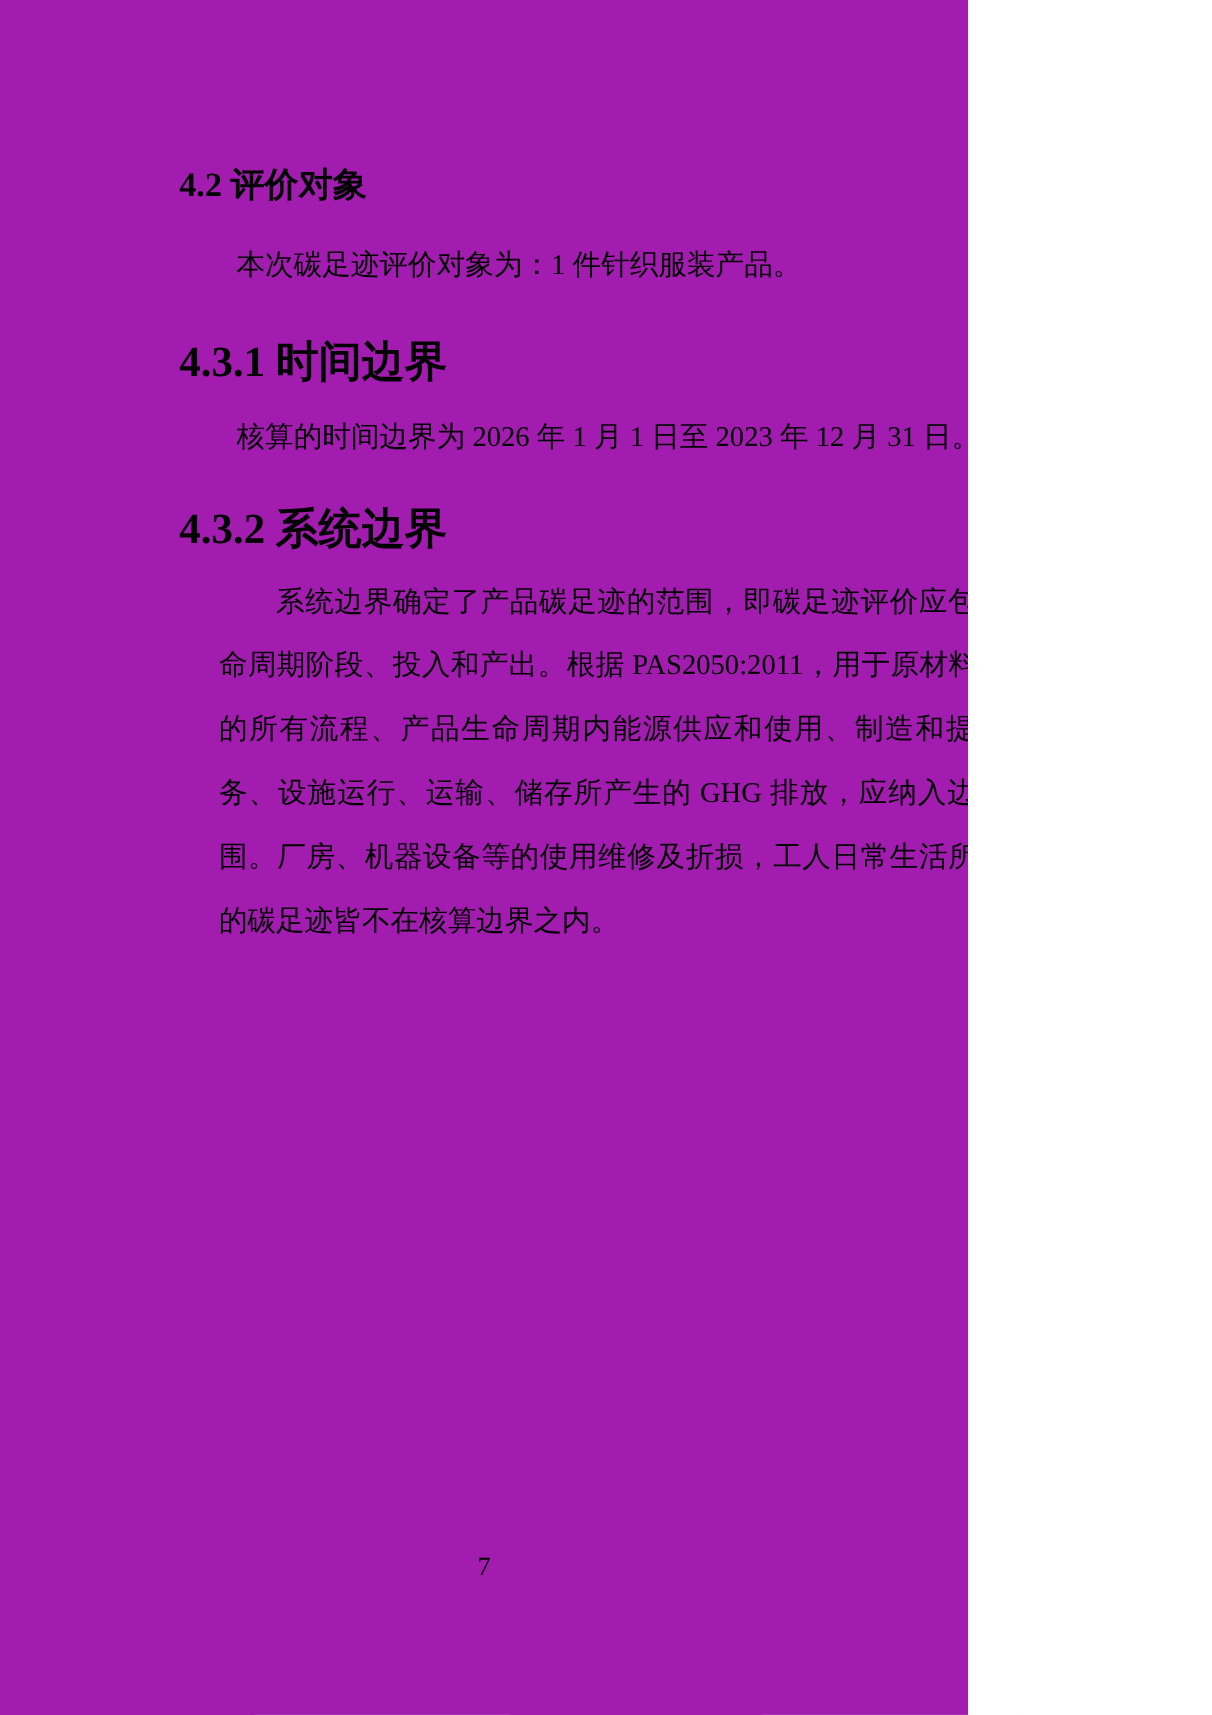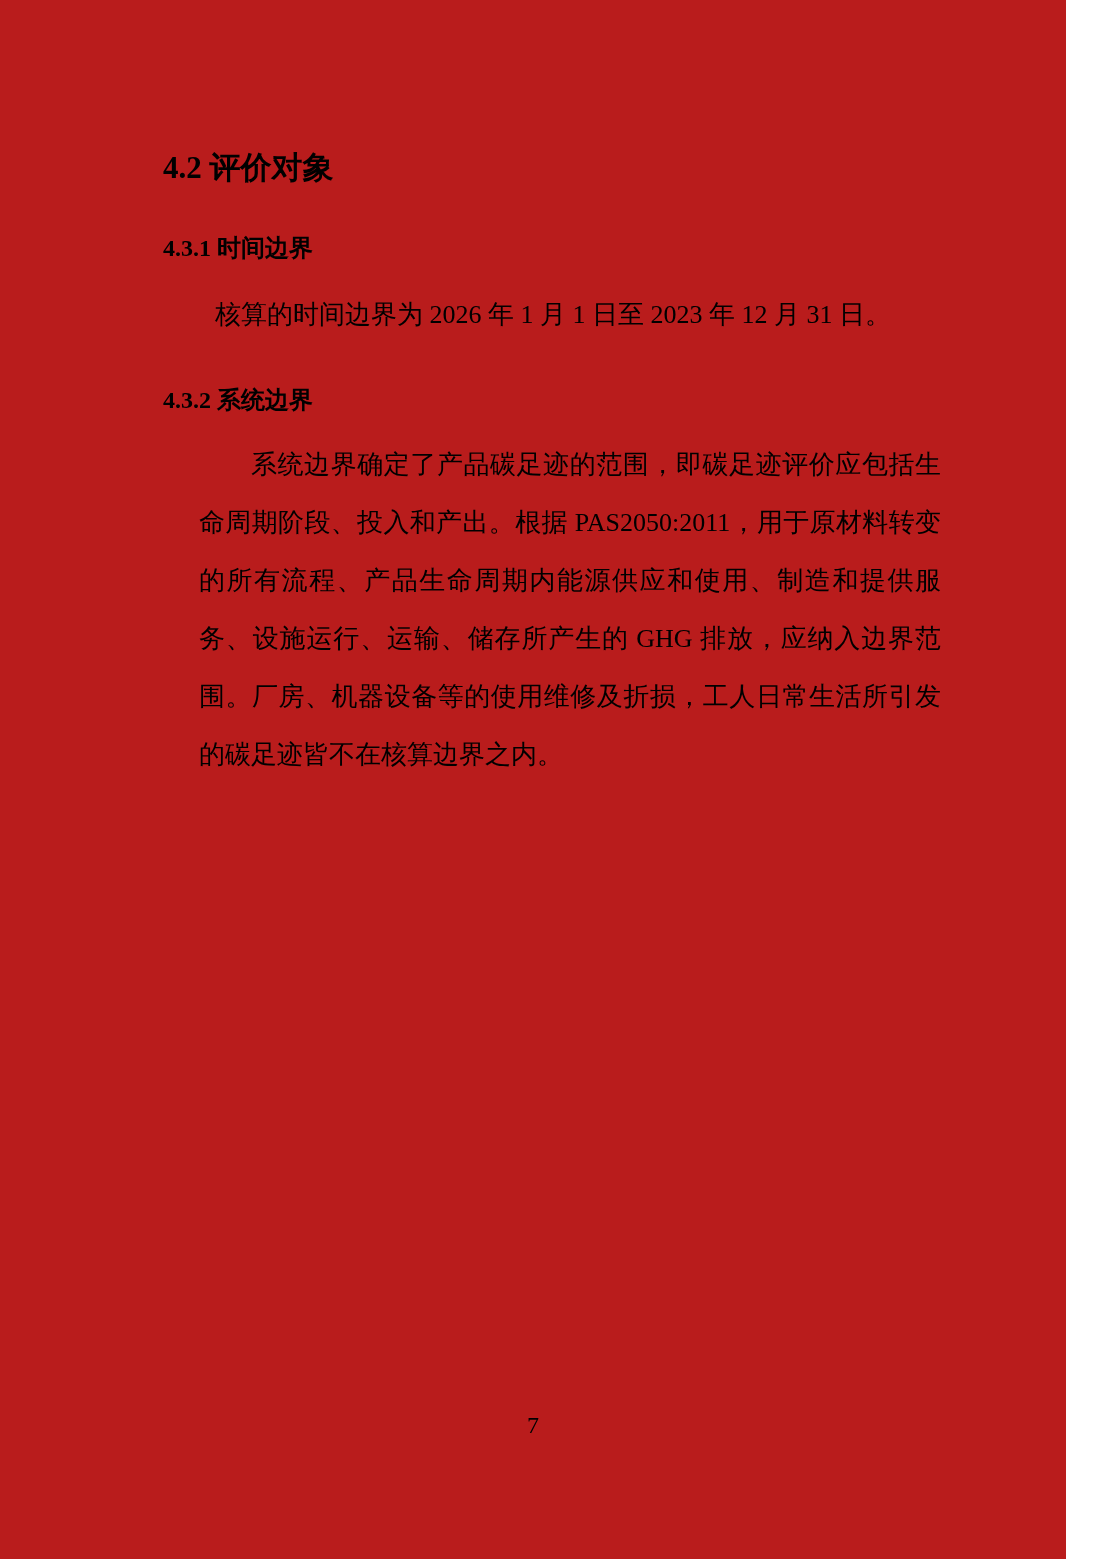--- a/index.html
+++ b/index.html
@@ -2,43 +2,43 @@
 <html><head>
 <meta charset="utf-8">
 <style>
   html, body {
     margin: 0;
     padding: 0;
     background: #ffffff;
   }
   .page {
     position: relative;
-    width: 1066px;
+    width: 880px;
     height: 1559px;
-    background: #b91c1c;
+    background: #a21caf;
     color: #000000;
     font-family: "Liberation Serif", "DejaVu Serif", serif;
     overflow: hidden;
   }
   .content {
     position: absolute;
     left: 163px;
     top: 140px;
     width: 778px;
   }
   .h2 {
     margin: 0;
     font-size: 31px;
     font-weight: 700;
     line-height: 40px;
     text-align: left;
   }
   .h3 {
     margin: 0;
-    font-size: 24px;
+    font-size: 39px;
     font-weight: 700;
     line-height: 38px;
     text-align: left;
   }
   .body-p {
     margin: 0;
     font-size: 26px;
     line-height: 58px;
     text-align: justify;
     text-indent: 2em;
@@ -63,20 +63,21 @@
   }
 </style>
 </head>
 <body>
 
 <div class="page">
   <div class="content">
 
     <h2 class="h2 mt-h2-first">4.2 评价对象</h2>
 
+    <p class="body-p mt-p-after-h2">本次碳足迹评价对象为：1 件针织服装产品。</p>
 
 
     <h3 class="h3 mt-h3">4.3.1 时间边界</h3>
 
     <p class="body-p mt-p-time">核算的时间边界为 2026 年 1 月 1 日至 2023 年 12 月 31 日。</p>
 
     <h3 class="h3 mt-h3-432">4.3.2 系统边界</h3>
 
     <p class="body-p mt-p-432">系统边界确定了产品碳足迹的范围，即碳足迹评价应包括生命周期阶段、投入和产出。根据 PAS2050:2011，用于原材料转变的所有流程、产品生命周期内能源供应和使用、制造和提供服务、设施运行、运输、储存所产生的 GHG 排放，应纳入边界范围。厂房、机器设备等的使用维修及折损，工人日常生活所引发的碳足迹皆不在核算边界之内。</p>
 

